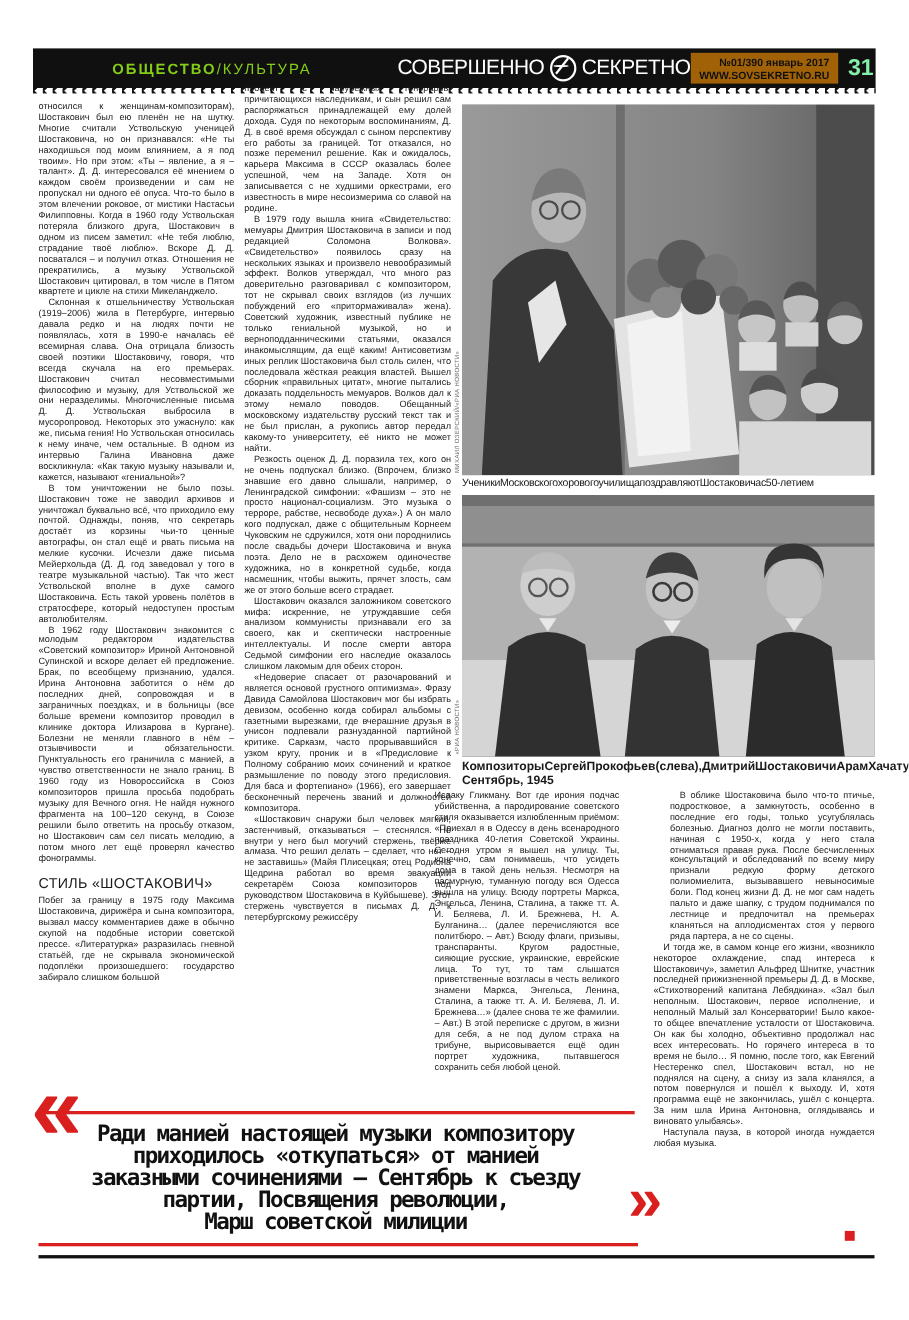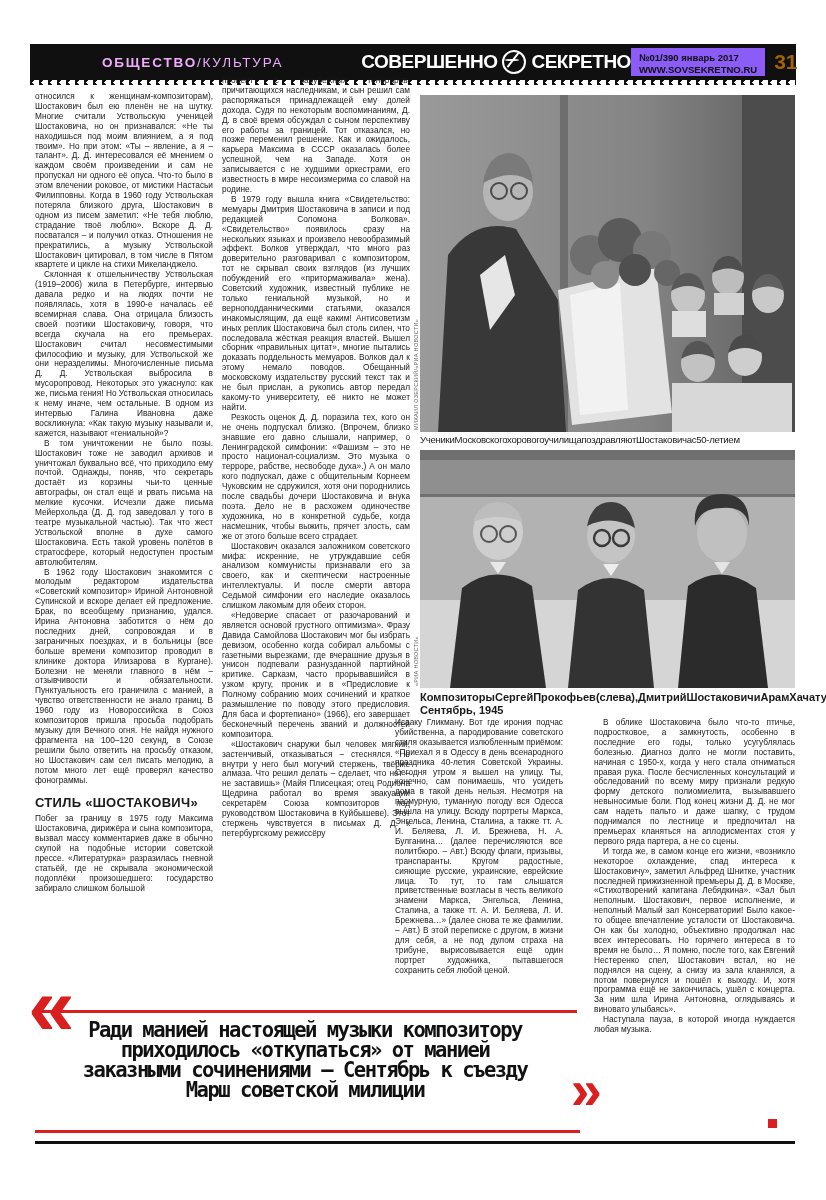--- a/index.html
+++ b/index.html
@@ -4,36 +4,36 @@
 <style>
   html,body{margin:0;padding:0;background:#fff;}
   .page{position:relative;width:826px;height:1200px;background:#fff;overflow:hidden;
         font-family:"Liberation Sans",sans-serif;color:#1a1a1a;}
   
   .header{position:absolute;left:30px;top:44px;width:766px;height:36px;background:#101010;
           display:flex;align-items:center;}
   .header::after{content:"";position:absolute;left:0;right:0;bottom:-5px;height:5px;
           background:linear-gradient(135deg,#101010 3px,transparent 0) 0 0/9px 5px repeat-x,
                      linear-gradient(45deg,#101010 3px,transparent 0) 0 0/9px 5px repeat-x;}
-  .section-label{color:#f0abfc;font-size:13.5px;letter-spacing:1.8px;margin-left:72px;white-space:nowrap;}
+  .section-label{color:#84cc16;font-size:13.5px;letter-spacing:1.8px;margin-left:72px;white-space:nowrap;}
   .section-label b{font-weight:bold;}
   .logo{display:flex;align-items:center;gap:5px;margin-left:78px;white-space:nowrap;}
-  .logo-word{color:#fff;font-weight:bold;font-size:19px;letter-spacing:-0.5px;}
+  .logo-word{color:#fff;font-weight:normal;font-size:19px;letter-spacing:-0.5px;}
   .globe{width:20px;height:20px;border:2px solid #fff;border-radius:50%;position:relative;flex:0 0 auto;}
   .globe::before{content:"";position:absolute;left:8px;top:-1px;width:2px;height:18px;background:#fff;transform:rotate(38deg);}
   .globe::after{content:"";position:absolute;left:1px;top:7px;width:14px;height:2px;background:#fff;border-radius:50%;}
-  .issue-box{margin-left:auto;background:#8b5cf6;color:#101010;text-align:left;
+  .issue-box{margin-left:auto;background:#a16207;color:#101010;text-align:right;
              font-size:9.5px;font-weight:bold;line-height:12px;padding:4px 8px;height:28px;box-sizing:border-box;}
-  .page-num{color:#a16207;font-weight:bold;font-size:21px;margin:0 10px 0 9px;}
+  .page-num{color:#86efac;font-weight:bold;font-size:21px;margin:0 10px 0 9px;}
   
   .col{position:absolute;text-align:justify;font-size:8.3px;line-height:9.9px;overflow:hidden;}
   .col p{margin:0;text-indent:9px;}
   .col p:first-child{text-indent:0;}
-  .col.indent-first p:first-child{text-indent:9px;}
-  .subhead{font-size:13px;font-weight:bold;letter-spacing:0.3px;text-align:left;margin:13px 0 6px 0;}
+  .col.indent-first p:first-child{text-indent:9px;margin-left:15px;}
+  .subhead{font-size:13px;font-weight:normal;letter-spacing:0.3px;text-align:left;margin:13px 0 6px 0;}
   
   .photo{position:absolute;left:420px;width:375px;overflow:hidden;background:#888;}
   .caption1{position:absolute;left:420px;top:434px;width:375px;font-weight:normal;font-size:9.6px;
             letter-spacing:-0.3px;white-space:nowrap;overflow:hidden;}
   .caption2{position:absolute;left:420px;top:691px;width:375px;font-weight:bold;font-size:11px;line-height:12.5px;}
   .credit{position:absolute;transform:rotate(-90deg);transform-origin:left top;
           font-size:5.5px;color:#666;white-space:nowrap;letter-spacing:0.3px;}
   
   .quote{position:absolute;left:30px;top:1020px;width:550px;text-align:center;
          font-family:"DejaVu Sans Mono","Liberation Mono",monospace;font-weight:bold;
@@ -181,20 +181,21 @@
     </div>
 
   <div class="rule red" style="left:35px;top:1010px;width:542px;height:3px;"></div>
 
   <div class="quote">
     <span class="q-open">«</span>
     <div>
         <div class="q-line">Ради манией настоящей музыки композитору</div>
         <div class="q-line">приходилось «откупаться» от манией</div>
         <div class="q-line">заказными сочинениями – Сентябрь к съезду</div>
+        <div class="q-line">партии, Посвящения революции,</div>
         <div class="q-line">Марш советской милиции</div>
       </div>
     <span class="q-close">»</span>
   </div>
 
   <div class="rule red" style="left:35px;top:1130px;width:545px;height:3px;"></div>
   <div class="rule black" style="left:35px;top:1141px;width:760px;height:3px;"></div>
   <div class="end-square"></div>
 
 </div>

